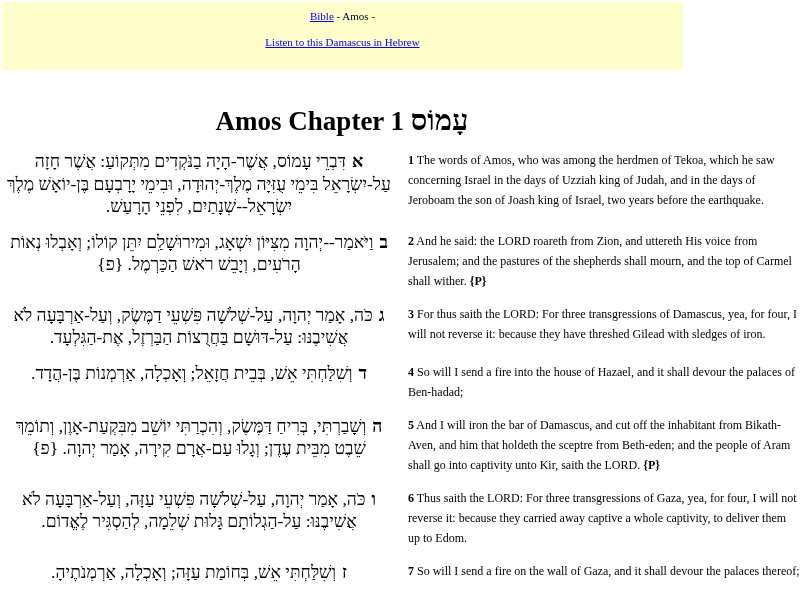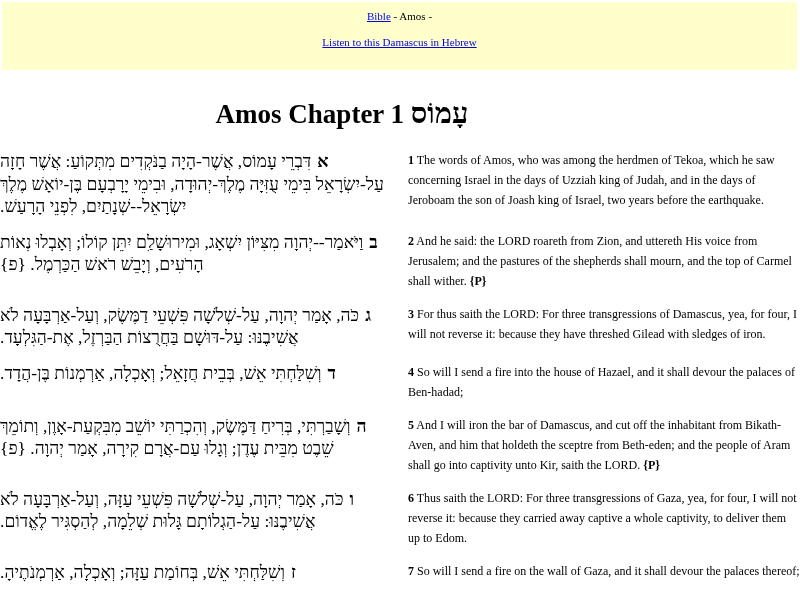--- a/index.html
+++ b/index.html
@@ -9,21 +9,21 @@
       width: 800px;
       height: 600px;
       overflow: hidden;
       font-family: "Liberation Serif", "DejaVu Serif", serif;
       color: #000000;
     }
     .header-box {
       position: absolute;
       left: 2px;
       top: 2px;
-      width: 795px;
+      width: 681px;
       height: 68px;
       background: #FFFFCC;
       text-align: center;
       font-size: 11px;
       line-height: 13px;
     }
     .header-box .line1 { margin-top: 8px; }
     .header-box a {
       color: #0000EE;
       text-decoration: underline;
@@ -33,40 +33,40 @@
     .header-box .listen { margin-top: 13px; display: block; }
 
     .page-title {
       position: absolute;
       left: 0;
       top: 98px;
       width: 684px;
       text-align: center;
       font-size: 27px;
       font-weight: bold;
-      line-height: 31px;
+      line-height: 44px;
       margin: 0;
     }
     .page-title .heb { font-size: 29px; }
 
     .verses {
       position: absolute;
       left: 0;
       top: 150px;
       width: 800px;
       border-collapse: collapse;
     }
     .verses td {
       vertical-align: top;
       padding: 0;
     }
     .heb-cell {
       width: 398px;
       direction: rtl;
-      text-align: left;
+      text-align: center;
       font-size: 17.5px;
       line-height: 22.5px;
       padding-right: 2px !important;
     }
     .eng-cell {
       width: 392px;
       font-size: 12px;
       line-height: 20px;
       padding-left: 8px !important;
     }

